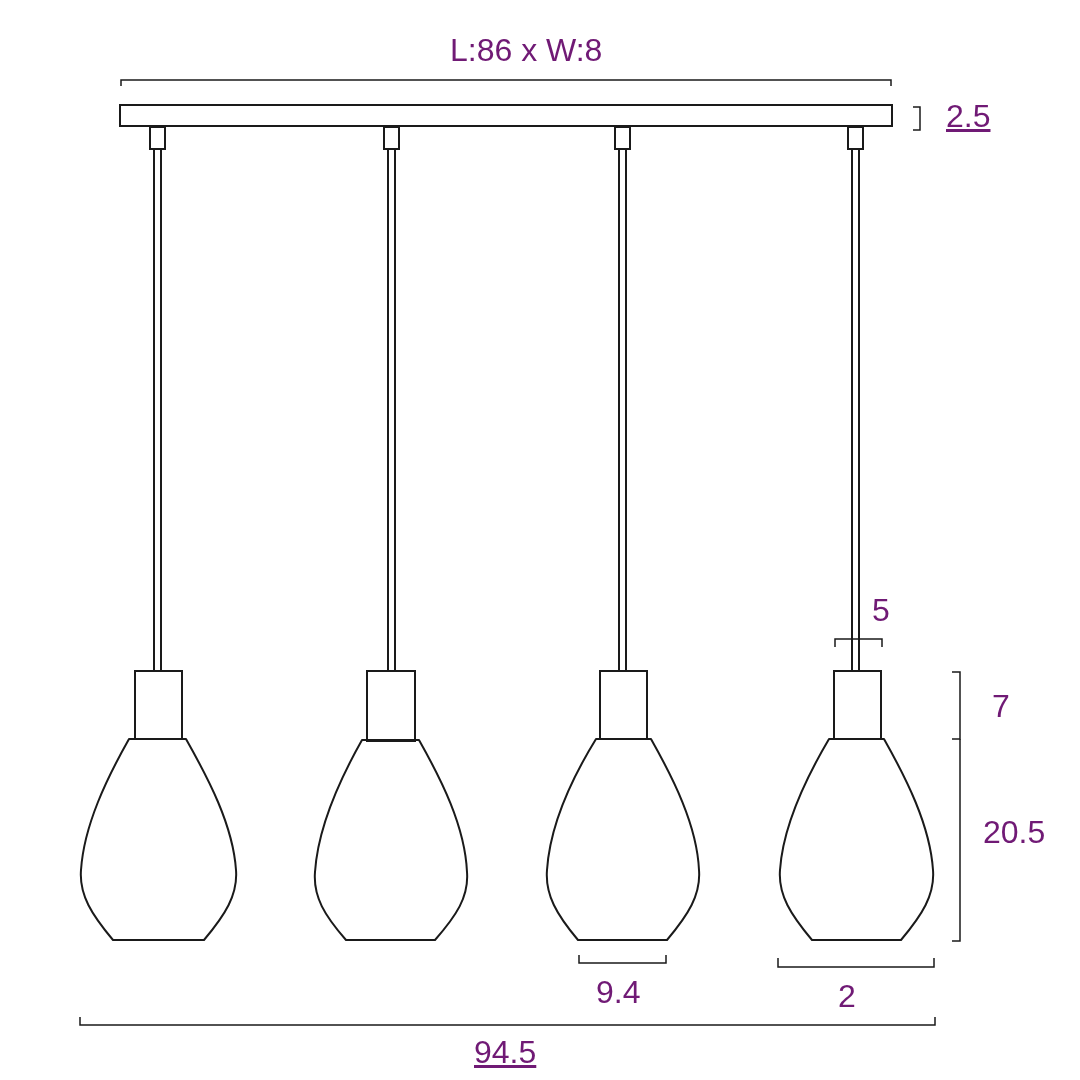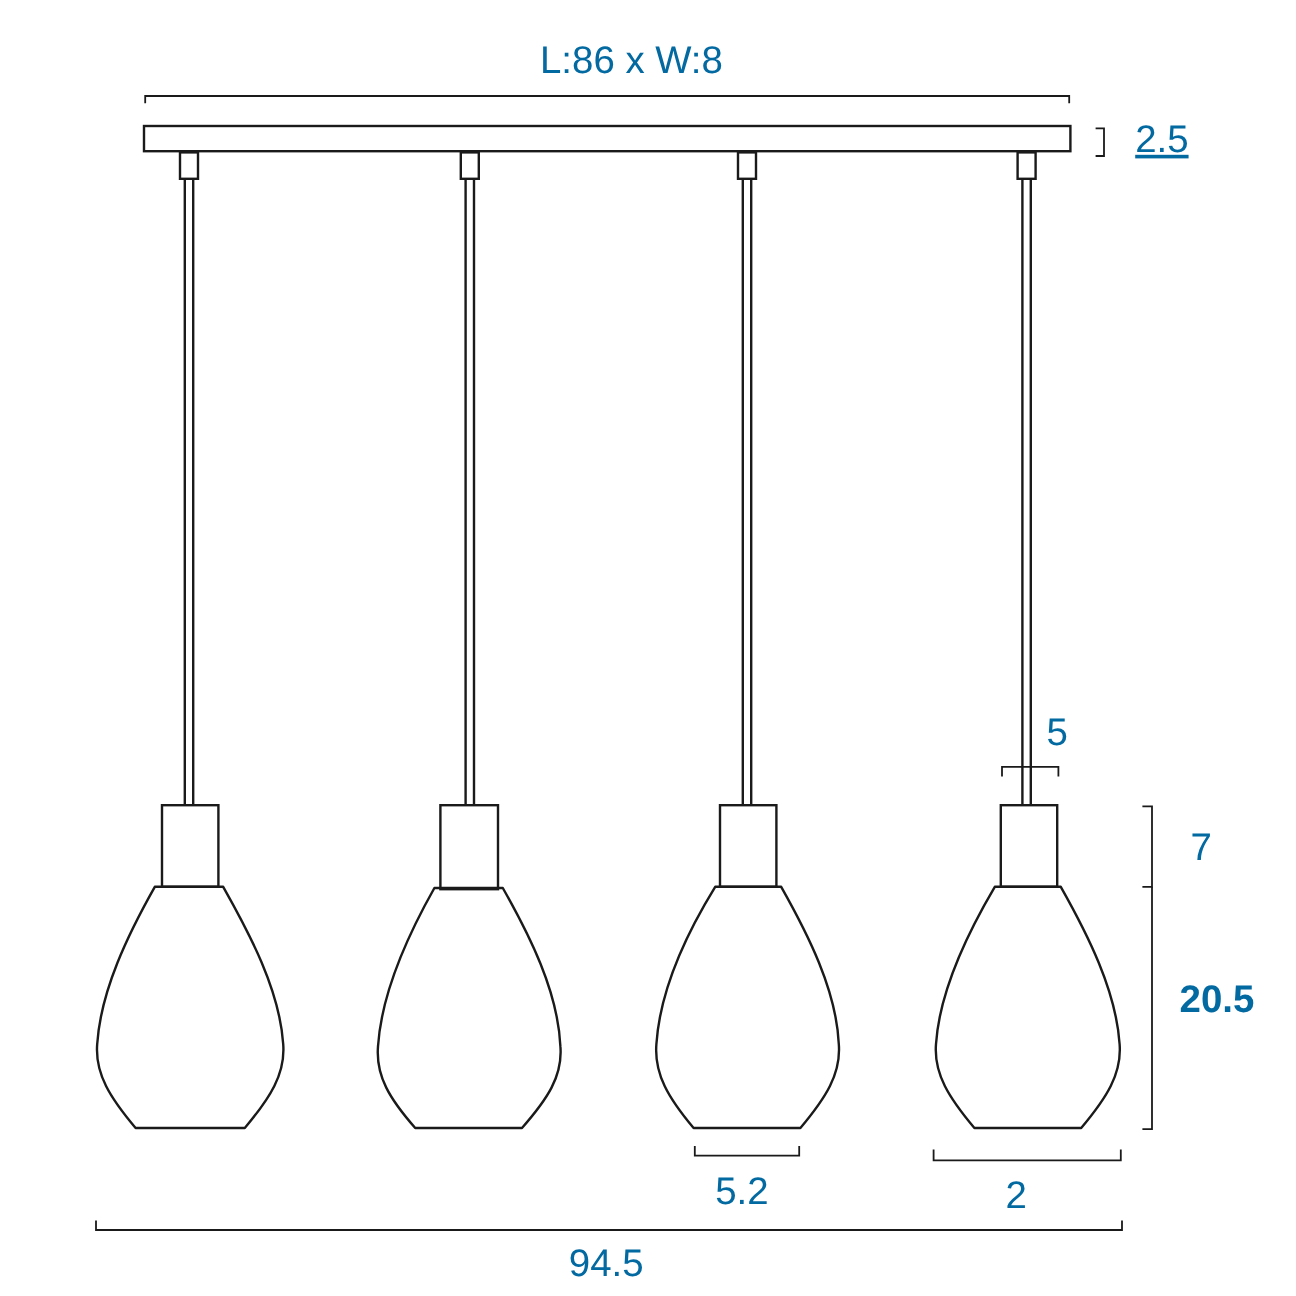--- a/index.html
+++ b/index.html
@@ -1,21 +1,21 @@
 <!DOCTYPE html>
 <html><head>
   <meta charset="utf-8">
   <style>
     html, body { margin: 0; padding: 0; background: #ffffff; }
     body { width: 1080px; height: 1080px; overflow: hidden; position: relative; font-family: "Liberation Sans", sans-serif; }
     #drawing { position: absolute; left: 0; top: 0; width: 1080px; height: 1080px; }
     .stroke { fill: none; stroke: #1a1a1a; stroke-width: 2; stroke-linejoin: round; stroke-linecap: butt; }
     .thin { fill: none; stroke: #1a1a1a; stroke-width: 1.5; }
     .fillw { fill: #ffffff; stroke: #1a1a1a; stroke-width: 2; }
-    .label { position: absolute; color: #0369a1; font-size: 32px; line-height: 1; white-space: nowrap; font-family: "Liberation Sans", sans-serif; text-align: center; }
+    .label { position: absolute; color: #701a75; font-size: 32px; line-height: 1; white-space: nowrap; font-family: "Liberation Sans", sans-serif; text-align: center; }
   </style>
 </head>
 <body>
 
 <svg id="drawing" viewBox="0 0 1080 1080" xmlns="http://www.w3.org/2000/svg">
 
   <g>
     <path class="thin" d="M121 86 V80 H891 V86"></path>
   </g>
 
@@ -58,16 +58,16 @@
 
   <path class="thin" d="M579 955 V963 H666 V955"></path>
   <path class="thin" d="M778 958 V967 H934 V958"></path>
   <path class="thin" d="M80 1017 V1025 H935 V1017"></path>
 </svg>
 
 <div class="label" style="left:450px; top:34px;">L:86 x W:8</div>
 <div class="label" style="left:946px; top:100px;text-decoration:underline;">2.5</div>
 <div class="label" style="left:872px; top:594px;">5</div>
 <div class="label" style="left:992px; top:690px;">7</div>
-<div class="label" style="left:983px; top:816px;font-weight:bold;">20.5</div>
-<div class="label" style="left:596px; top:976px;">5.2</div>
+<div class="label" style="left:983px; top:816px;">20.5</div>
+<div class="label" style="left:596px; top:976px;">9.4</div>
 <div class="label" style="left:838px; top:980px;">2</div>
-<div class="label" style="left:474px; top:1036px;">94.5</div>
+<div class="label" style="left:474px; top:1036px;text-decoration:underline;">94.5</div>
 
 </body></html>

